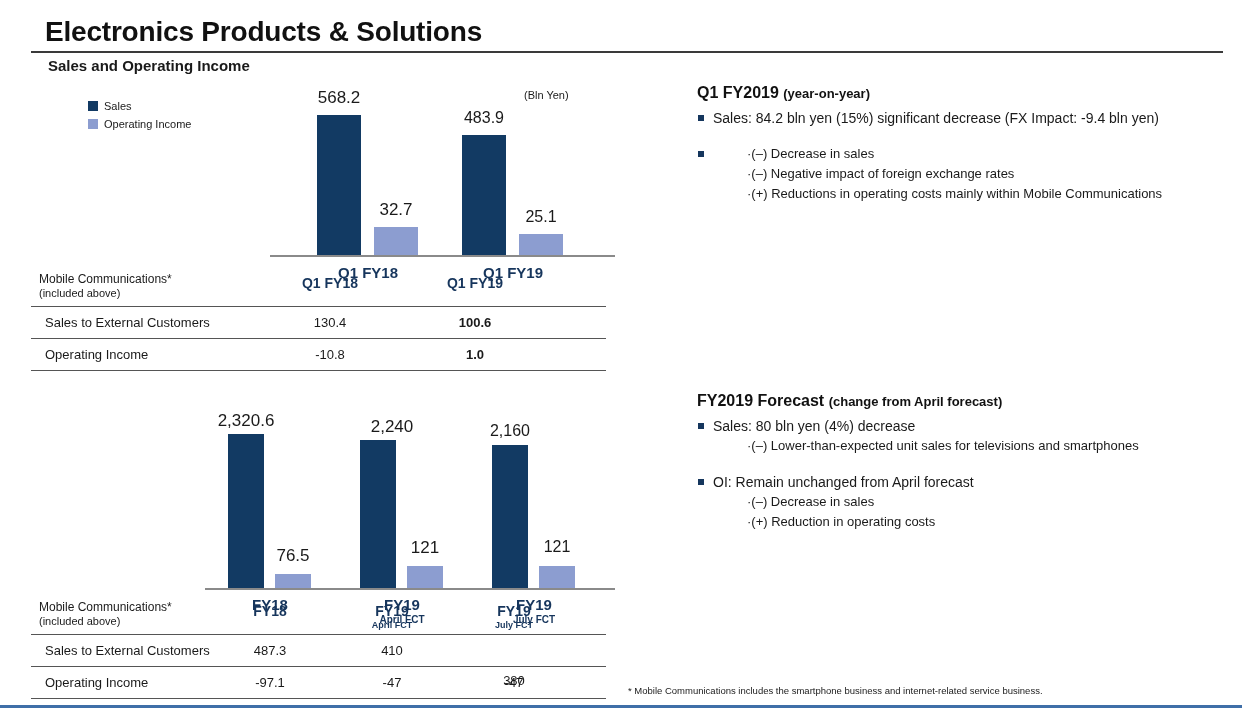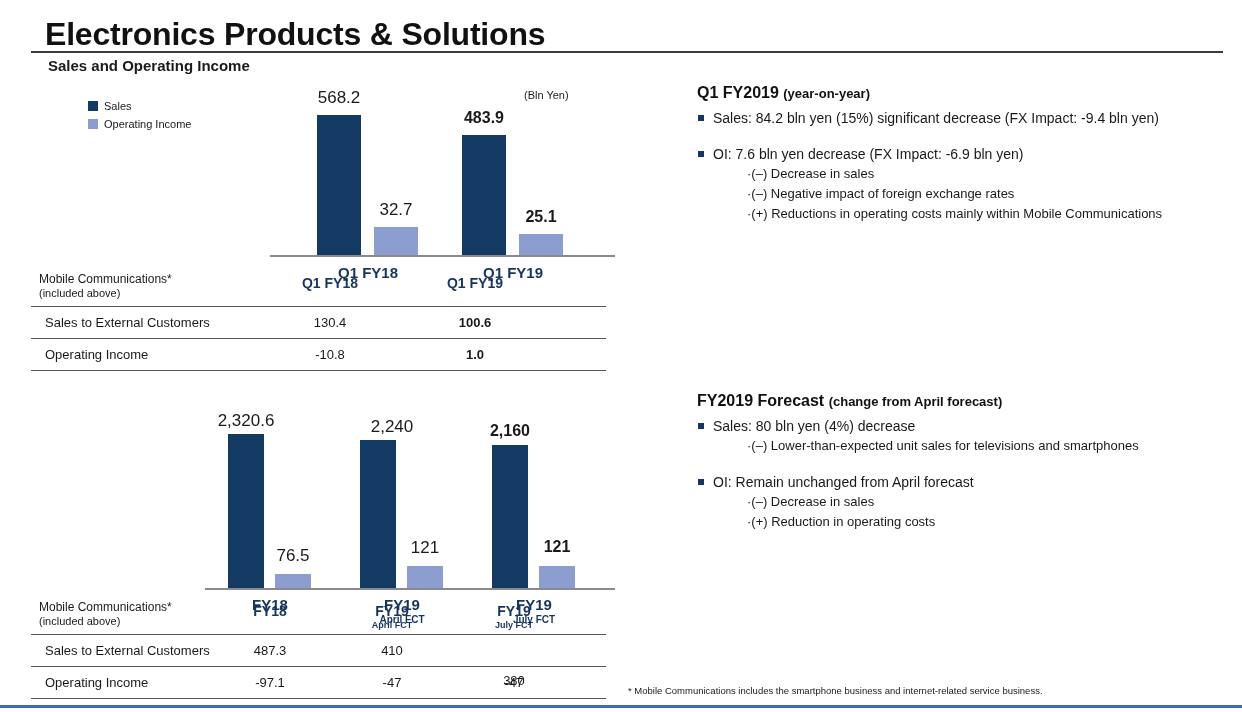--- a/index.html
+++ b/index.html
@@ -30,21 +30,21 @@
     left: 0; top: 705px;
     width: 1242px;
     height: 3px;
     background: #3f6fa8;
   }
 
   
   #page-title {
     position: absolute;
     left: 45px; top: 16px;
-    font-size: 32px;
+    font-size: 28px;
     font-weight: bold;
     letter-spacing: -0.2px;
     color: #111111;
     white-space: nowrap;
   }
   #title-rule {
     position: absolute;
     left: 31px; top: 51px;
     width: 1192px;
     height: 2px;
@@ -108,21 +108,21 @@
   }
   .bar.sales { background: #123a63; }
   .bar.oi    { background: #8c9dd0; }
   .bar-value {
     position: absolute;
     font-size: 17px;
     color: #1a1a1a;
     text-align: center;
     white-space: nowrap;
   }
-  .bar-value.bold { font-weight: bold; font-size: 16px; }
+  .bar-value.bold { font-weight: normal; font-size: 16px; }
   .cat-label {
     position: absolute;
     font-size: 15px;
     font-weight: bold;
     color: #16355c;
     text-align: center;
     white-space: nowrap;
   }
   .cat-sublabel {
     position: absolute;
@@ -371,21 +371,20 @@
 
     <div class="comm-bullet">
       <span class="sq"></span>
       <span>Sales: 84.2 bln yen (15%) significant decrease (FX Impact: -9.4 bln yen)</span>
     </div>
 
     <div class="comm-gap"></div>
 
     <div class="comm-bullet">
       <span class="sq"></span>
-      <span>OI: 7.6 bln yen decrease (FX Impact: -6.9 bln yen)</span>
     </div>
     <div class="comm-sub">·(–) Decrease in sales</div>
     <div class="comm-sub">·(–) Negative impact of foreign exchange rates</div>
     <div class="comm-sub">·(+)  Reductions in operating costs mainly within Mobile Communications</div>
   </div>
 
   <div class="commentary" id="commentary-forecast" style="top:392px;">
     <div class="comm-title">
       <span>FY2019 Forecast</span>
       <span class="paren">(change from April forecast)</span>

